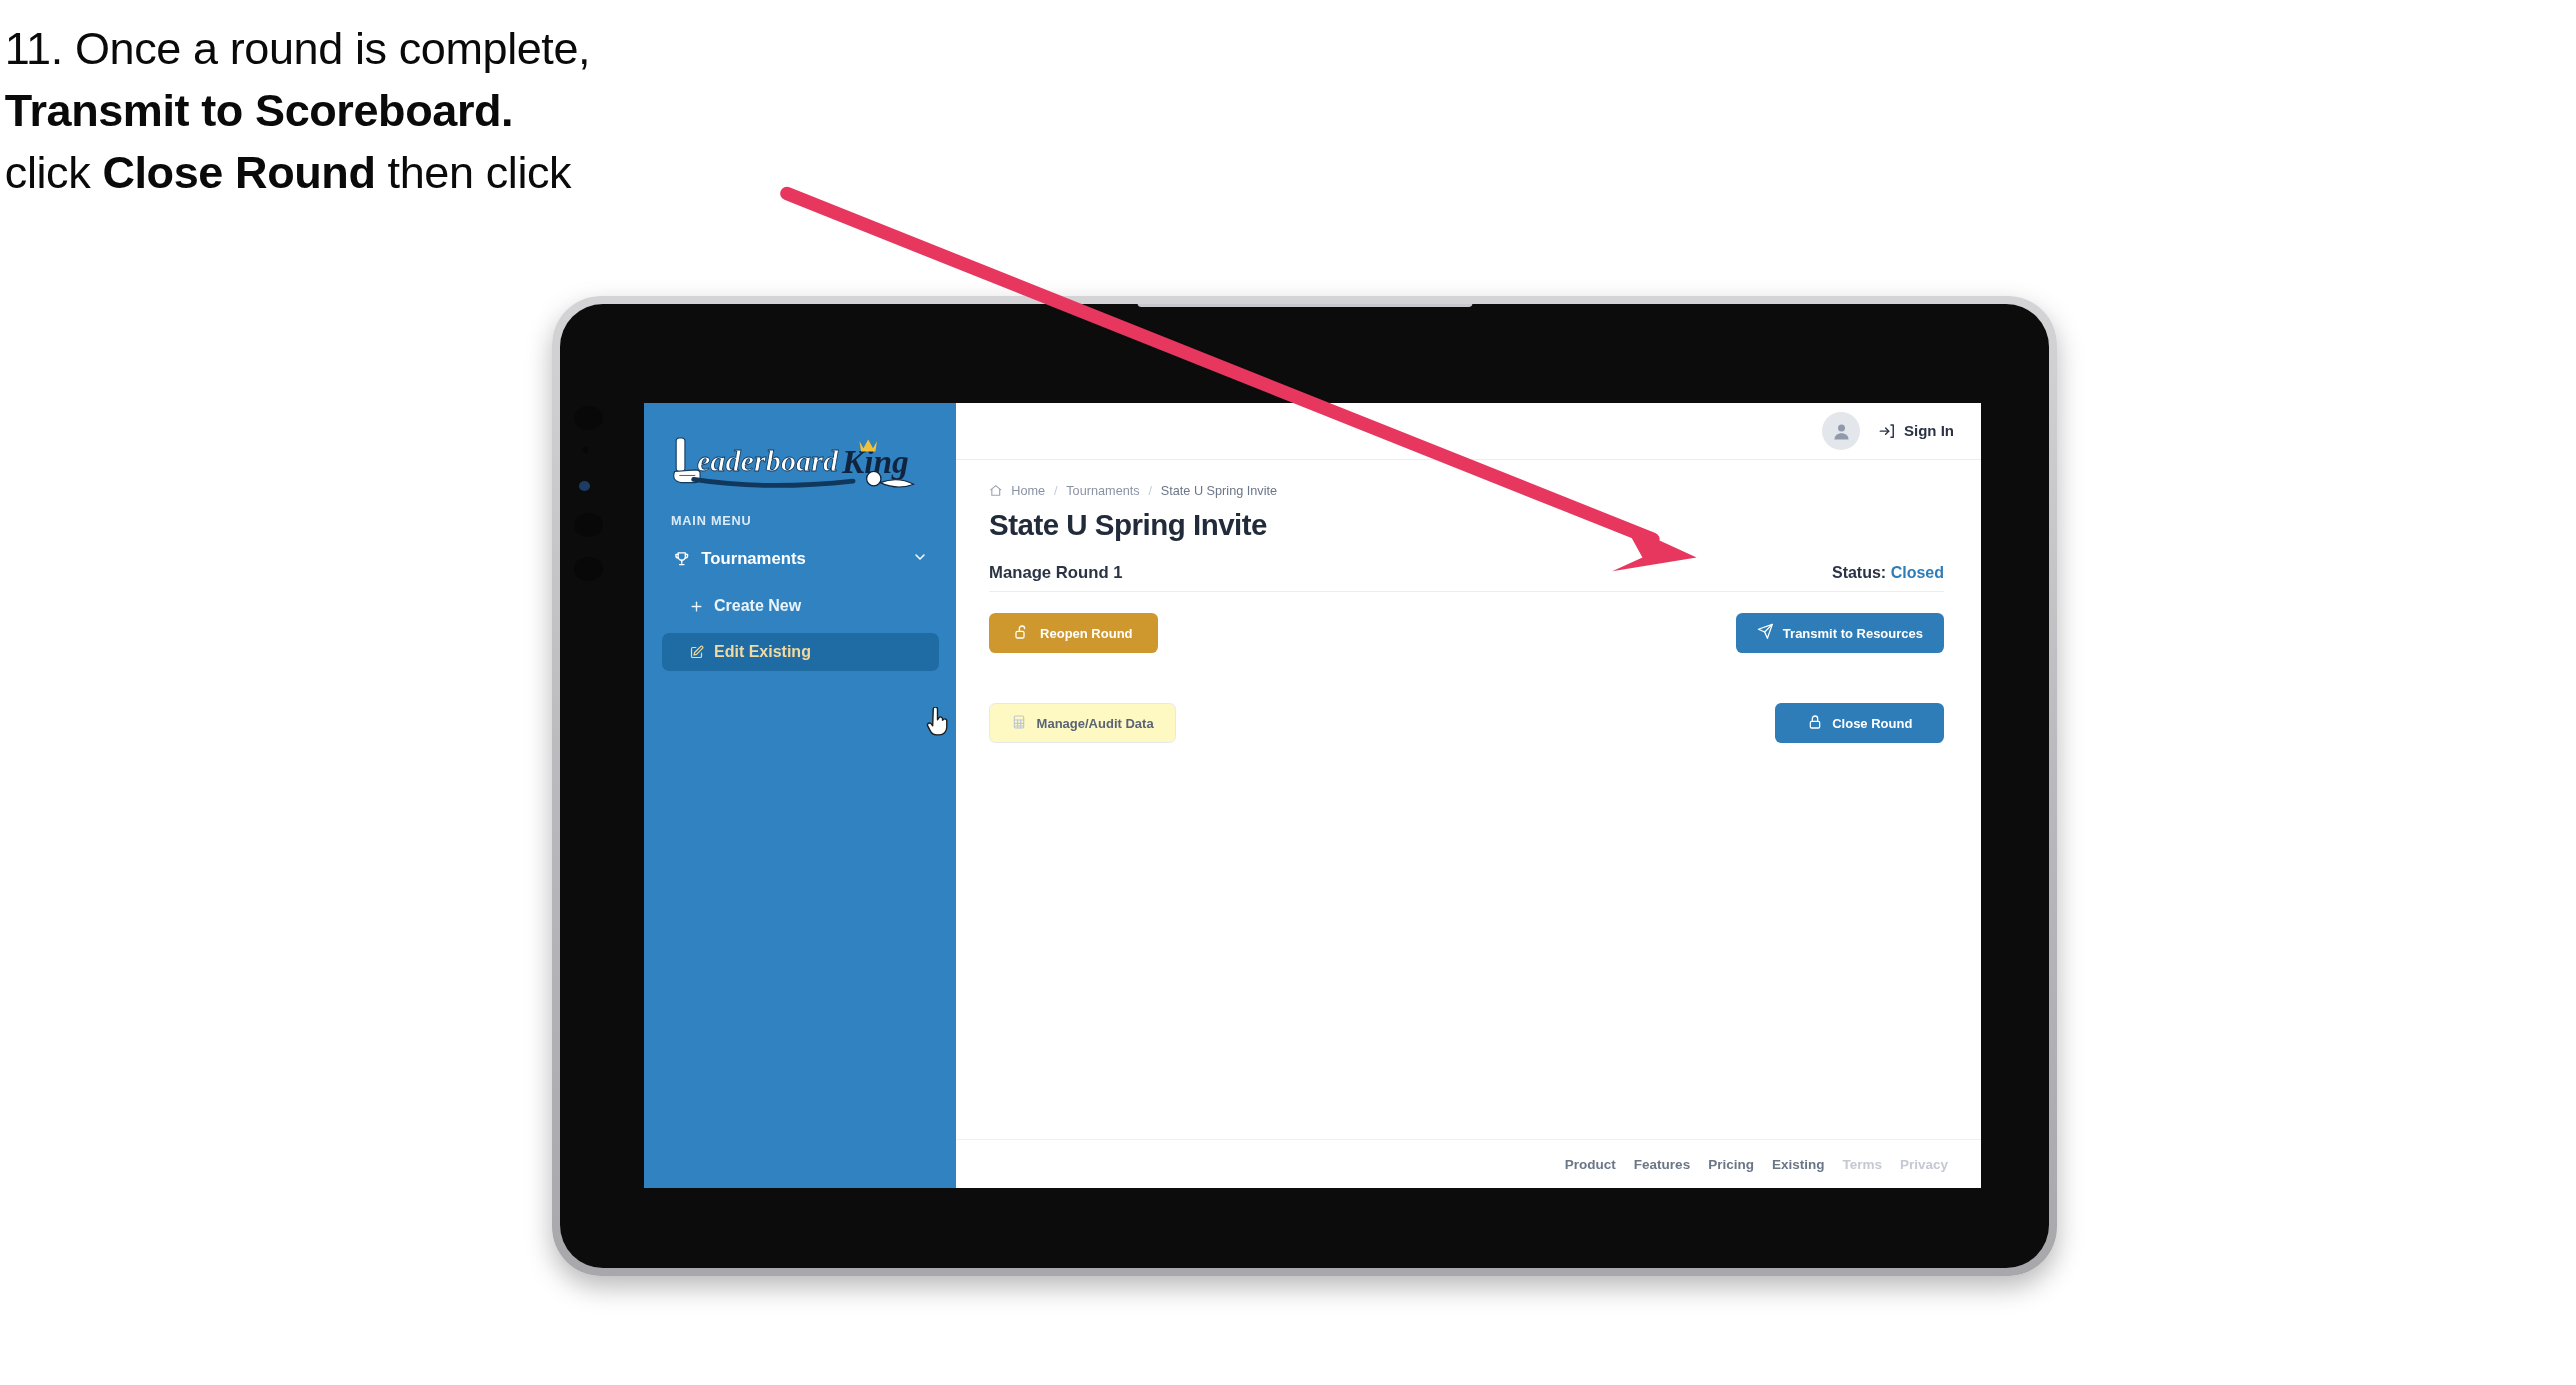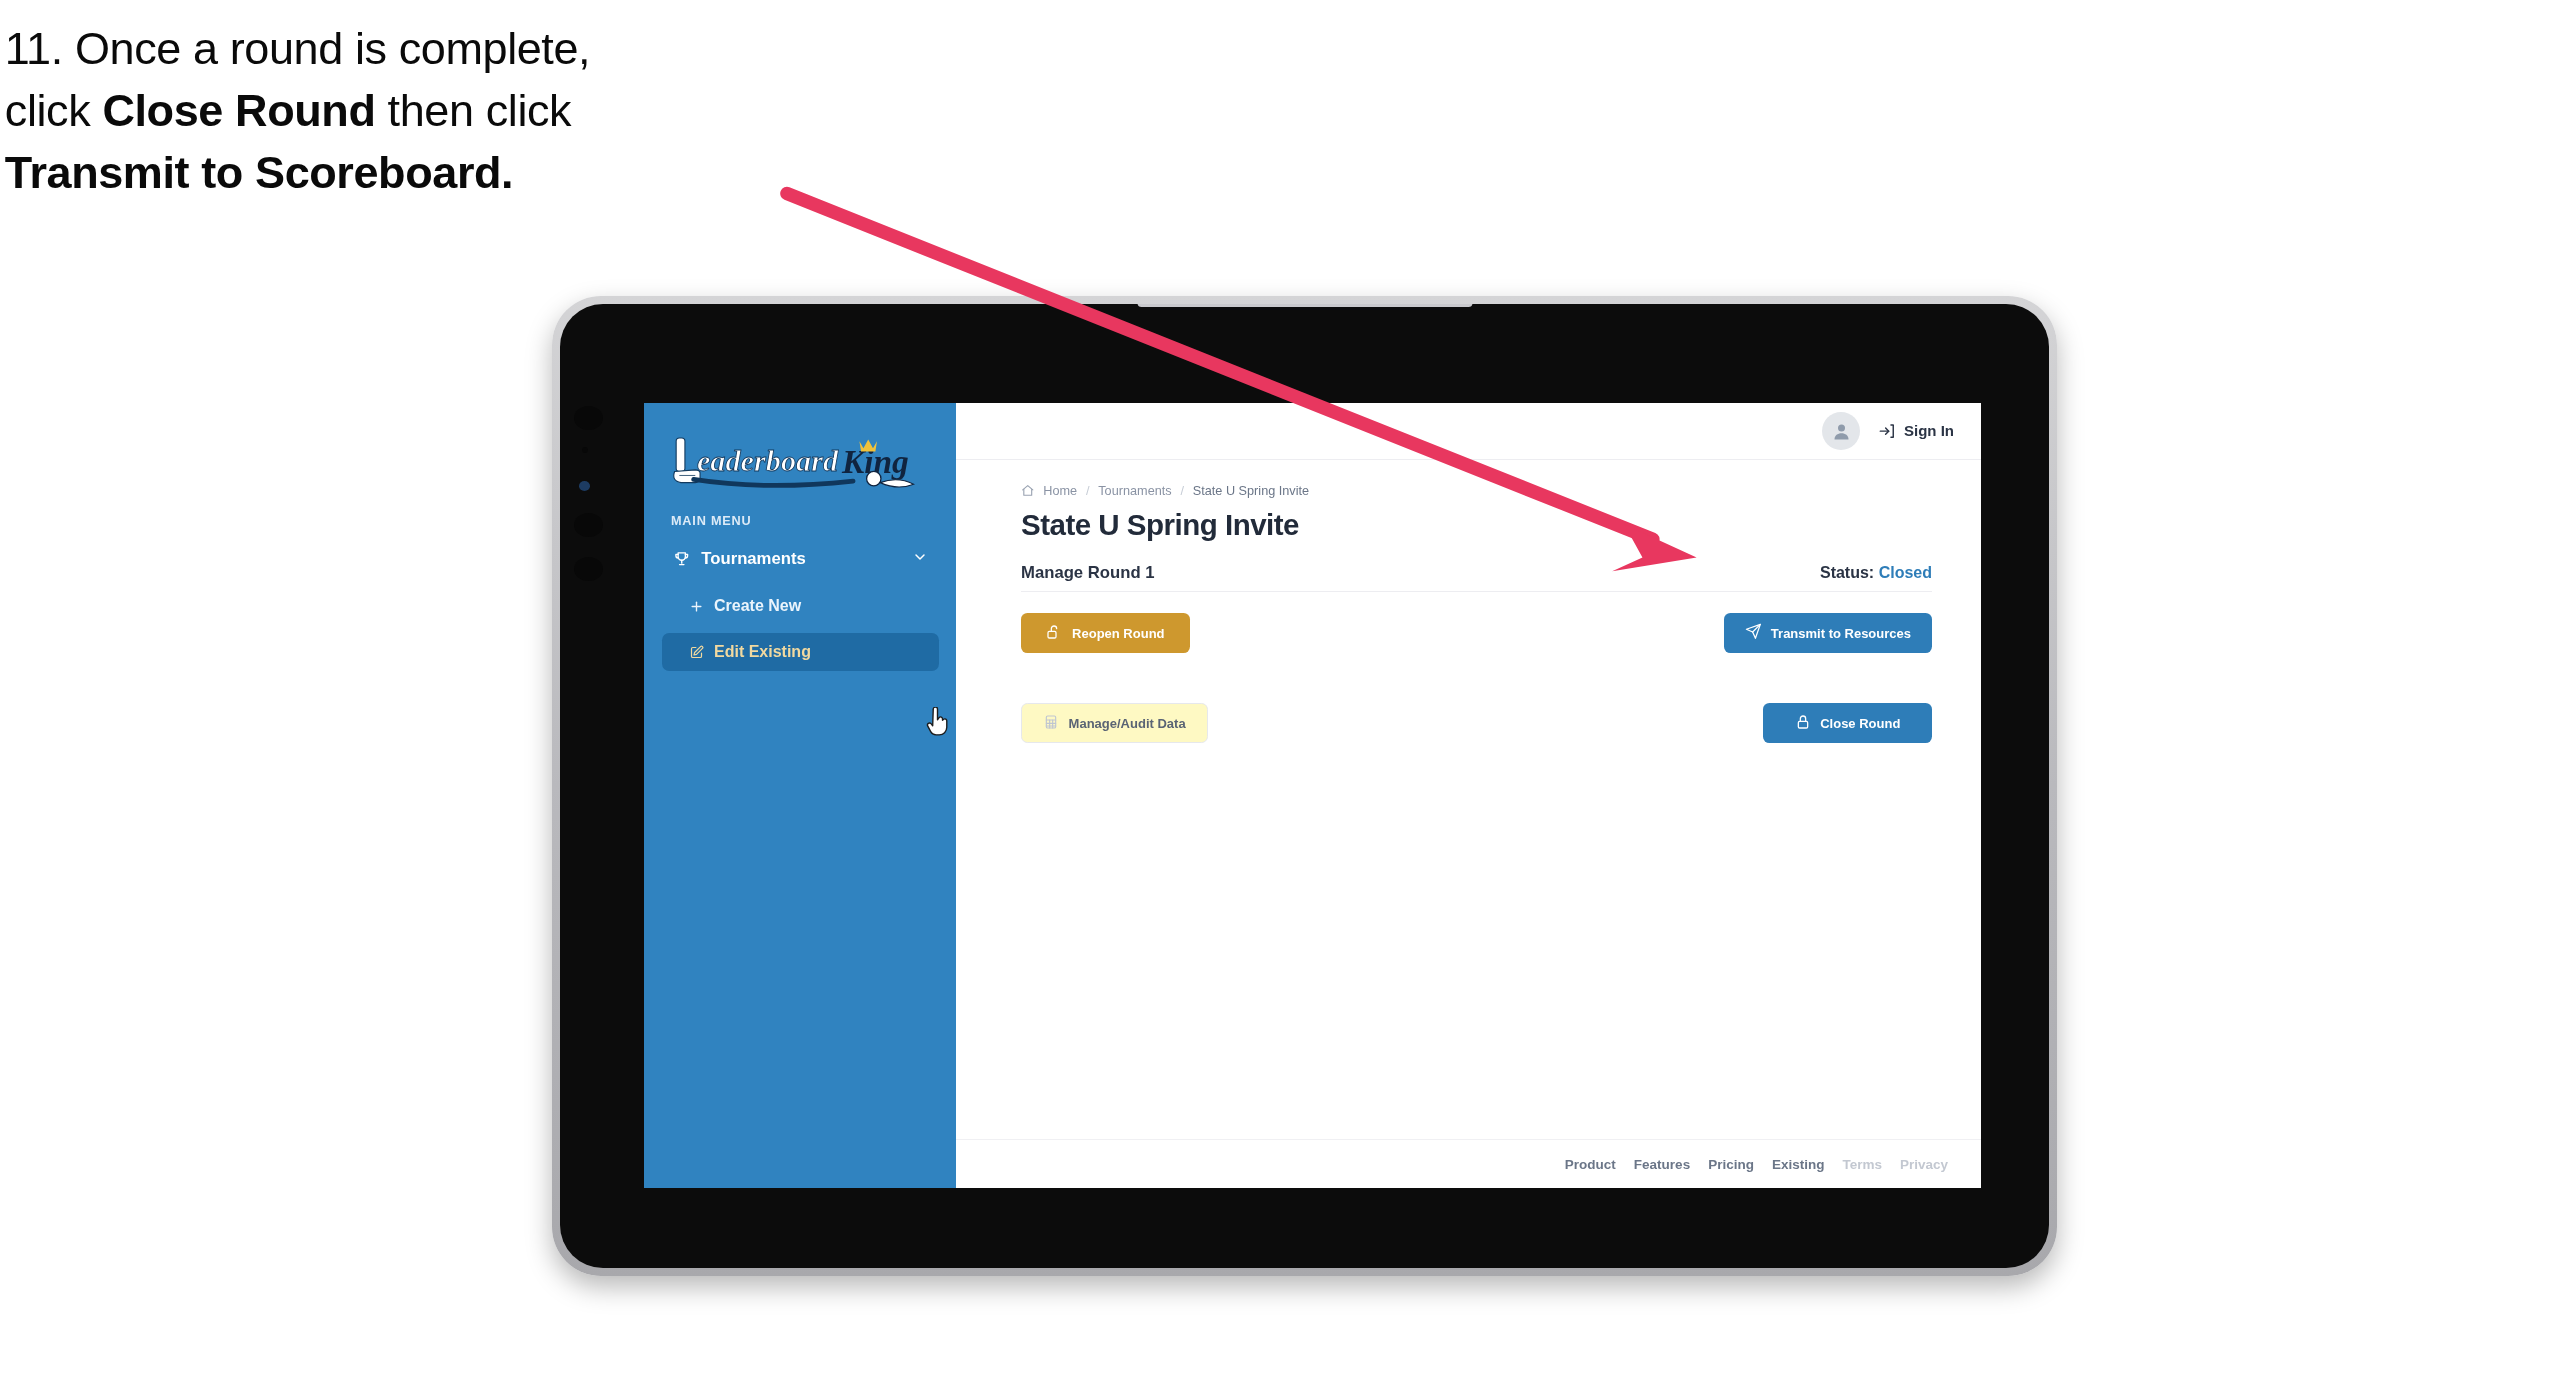--- a/index.html
+++ b/index.html
@@ -117,21 +117,21 @@
     height: 57px; border-bottom: 0.8px solid #ededf1;
     display:flex; align-items:center; justify-content:flex-end;
     padding-right: 27px; gap: 17.5px;
   }
   .avatar {
     width: 38px; height: 38px; border-radius: 50%;
     background: #e3e6ea; display:flex; align-items:center; justify-content:center;
   }
   .signin { display:flex; align-items:center; gap:8px; color:#2b3445; font-size:15px; font-weight:700; }
 
-  .content { flex: 1; padding: 24px 49px 0 33px; position: relative; margin-left: 32px; }
+  .content { flex: 1; padding: 24px 37px 0 33px; position: relative; }
 
   .breadcrumb { display:flex; align-items:center; gap:8.8px; font-size:12.7px; color:#8a93a4; }
   .breadcrumb .sep { color:#c7cdd6; }
   .breadcrumb .cur { color:#6b7688; }
   .breadcrumb .home-ico { display:flex; align-items:center; }
 
   .page-title {
     font-size: 29.5px; font-weight: 800; color:#222b3a;
     letter-spacing: -0.5px; margin: 9.6px 0 0 0;
   }
@@ -167,24 +167,24 @@
   }
   .footer .muted { color:#c3c8d1; }
 </style>
 </head>
 <body>
 
 <div id="stage">
 
   <div class="caption">
     <div><span>11. Once a round is complete,</span></div>
+    <div><span class="b">Transmit to Scoreboard.</span></div>
     <div>
       <span>click </span><span class="b">Close Round</span><span> then click</span>
     </div>
-    <div><span class="b">Transmit to Scoreboard.</span></div>
   </div>
 
   <div class="tablet">
     <div class="tablet-inner">
       <div class="top-notch"></div>
 
       <div class="speaker-dot" style="left:14.3px; top:102px; width:29px; height:24px;"></div>
       <div class="speaker-dot" style="left:22px; top:143px; width:5.6px; height:5.6px;"></div>
       <div class="speaker-dot" style="left:19px; top:177px; width:11px; height:9.6px; background:#1d3c63;"></div>
       <div class="speaker-dot" style="left:14.3px; top:209px; width:29px; height:24px;"></div>

